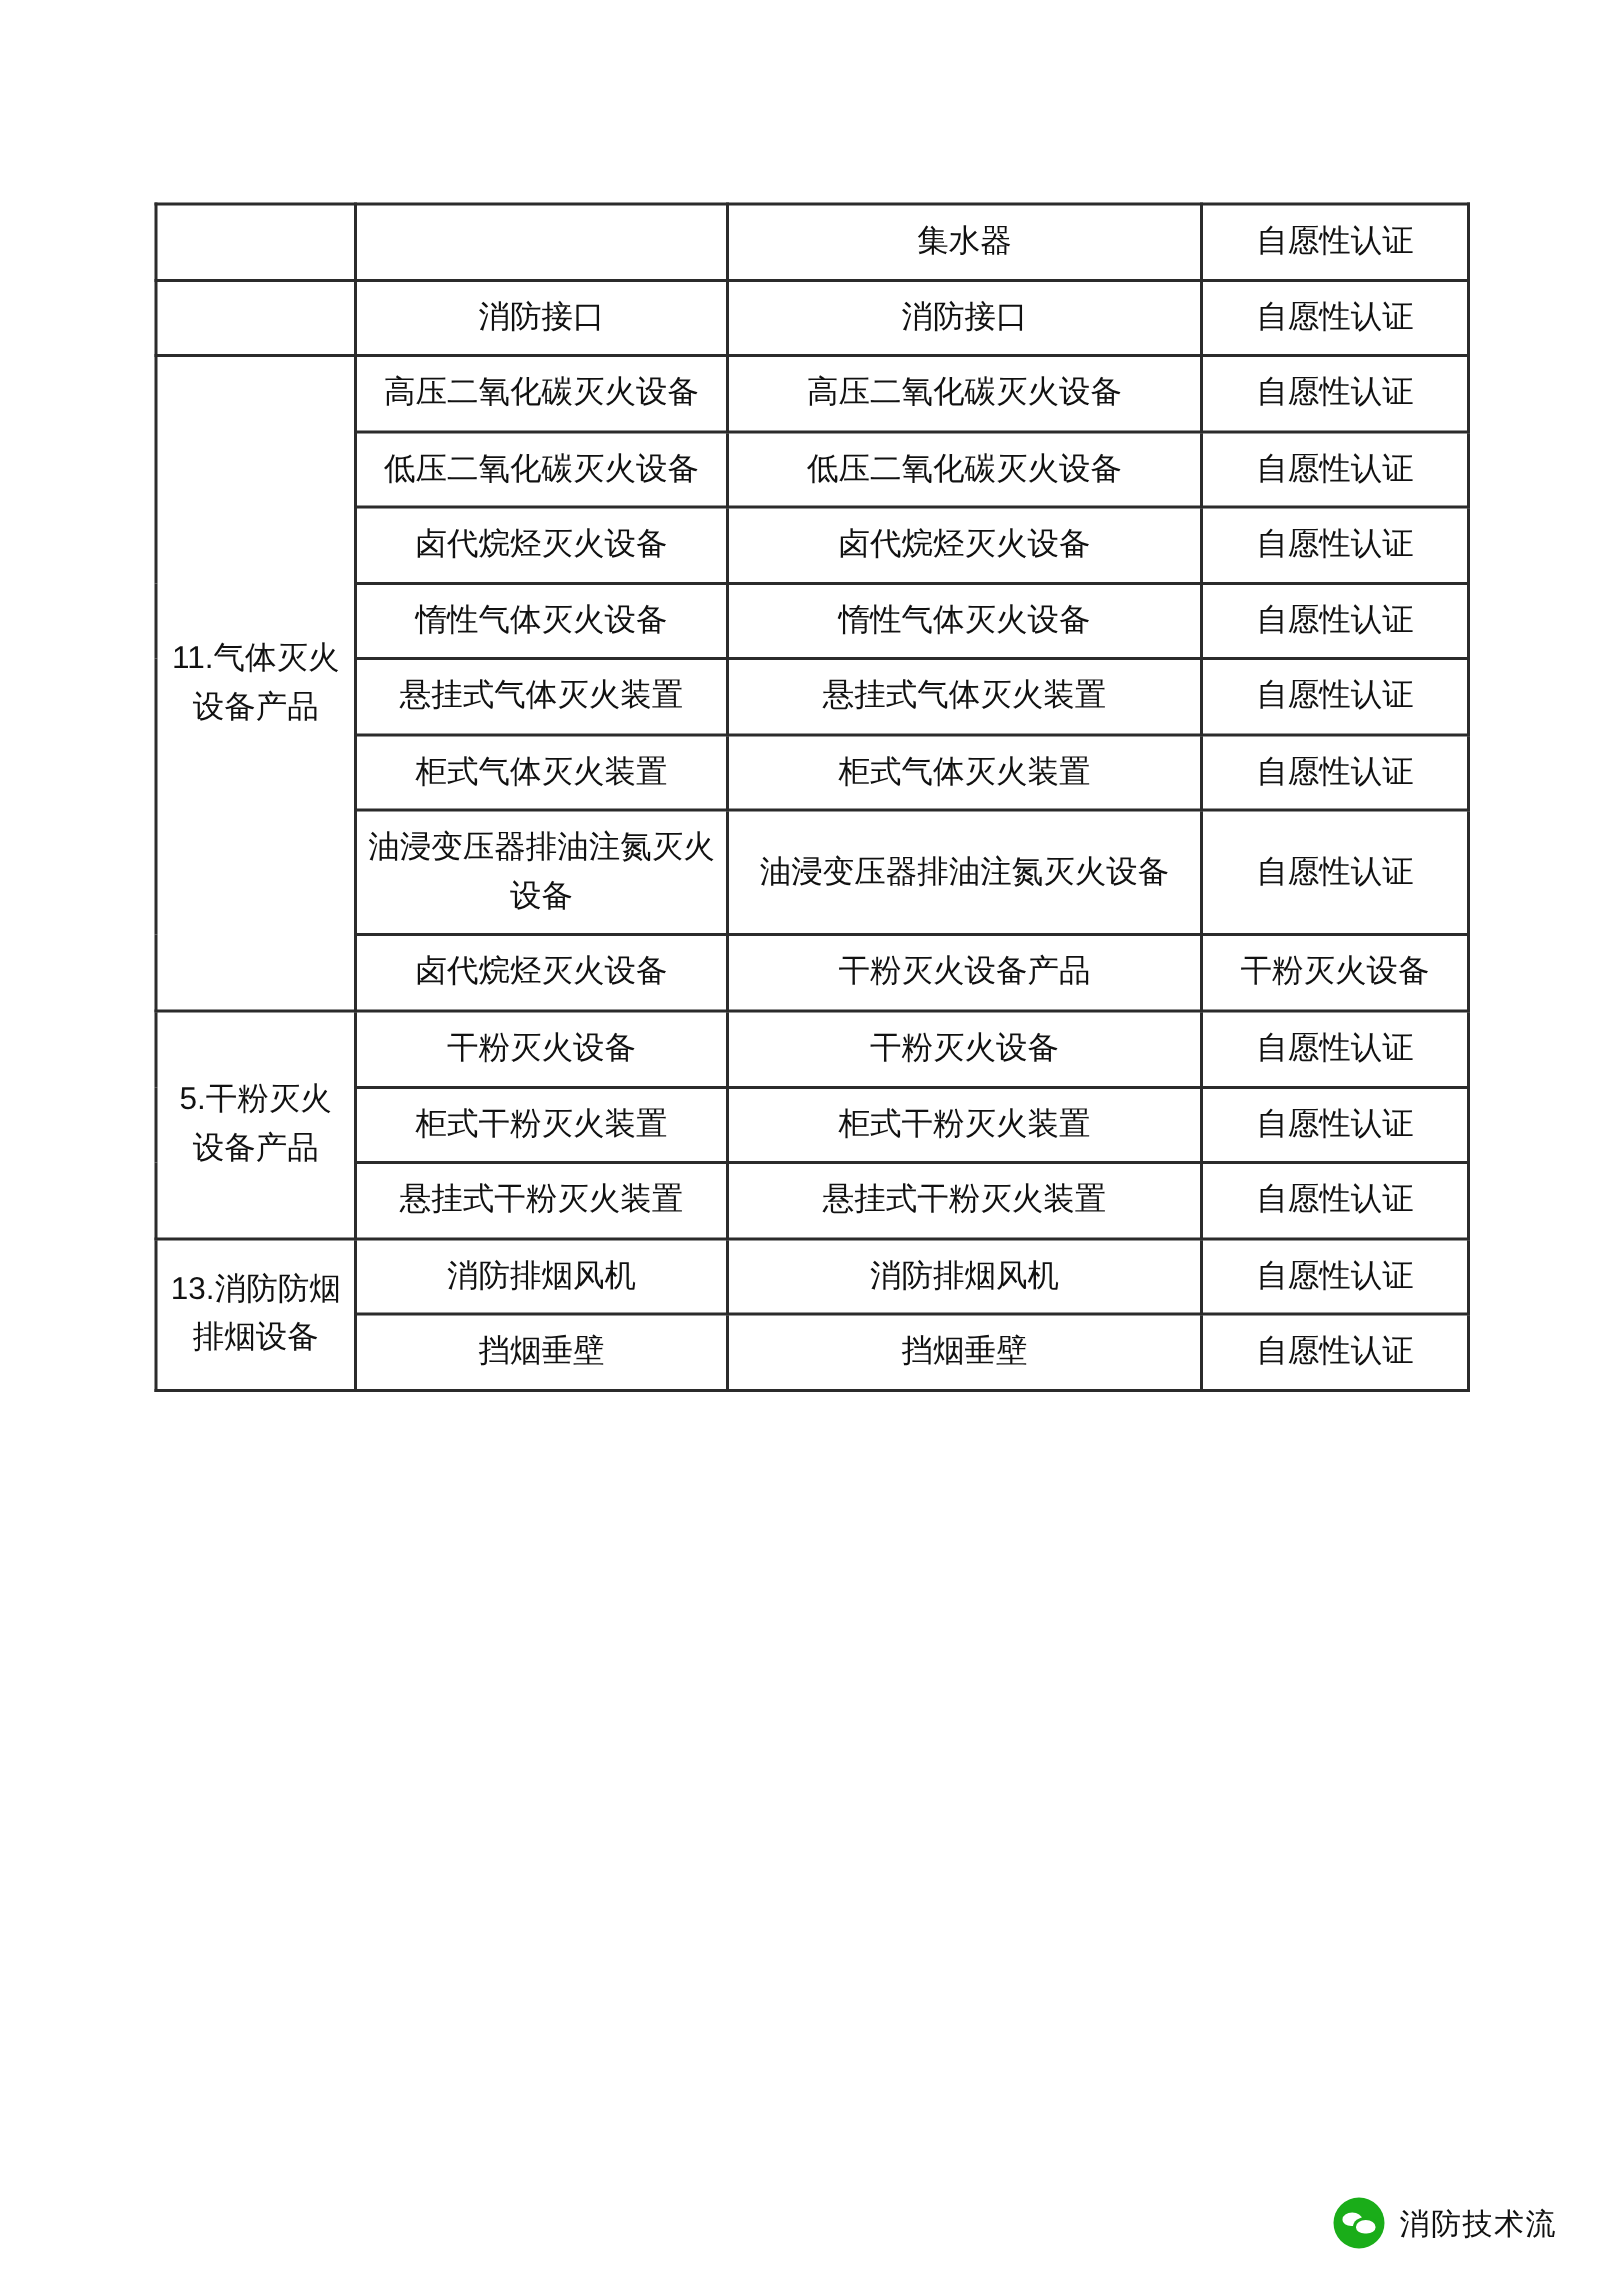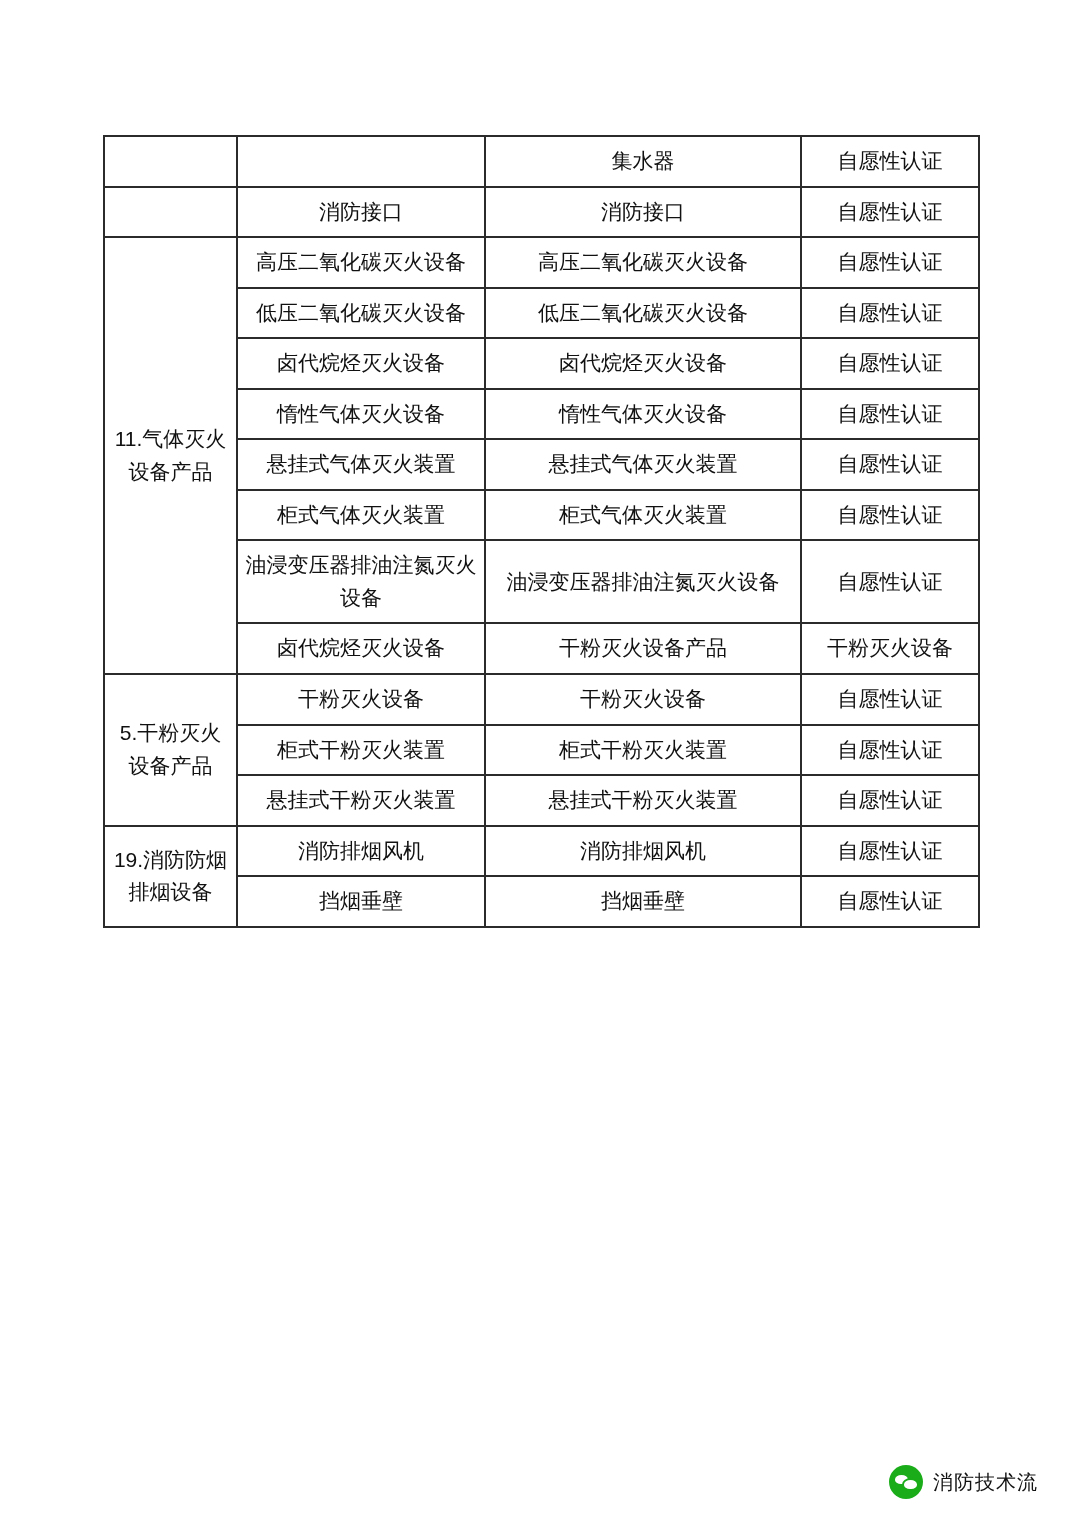--- a/index.html
+++ b/index.html
@@ -277,21 +277,21 @@
           <td>
               <span class="cell-text">悬挂式干粉灭火装置</span>
             </td>
           <td>
               <span class="cell-text">自愿性认证</span>
             </td>
         </tr>
 
         <tr>
           <td class="group-cell" rowspan="2">
-              <span class="cell-text">19.消防防烟排烟设备</span>
+              <span class="cell-text">13.消防防烟排烟设备</span>
             </td>
           <td>
               <span class="cell-text">消防排烟风机</span>
             </td>
           <td>
               <span class="cell-text">消防排烟风机</span>
             </td>
           <td>
               <span class="cell-text">自愿性认证</span>
             </td>

